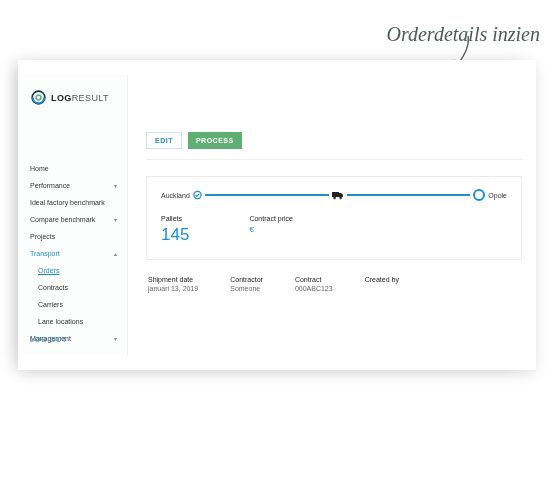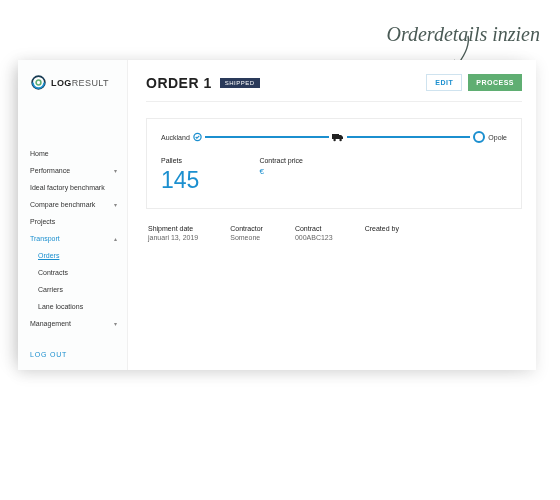--- a/index.html
+++ b/index.html
@@ -30,20 +30,21 @@
   .app {
     position: absolute;
     left: 18px;
     top: 60px;
     width: 518px;
     height: 310px;
     background: #fff;
     box-shadow: -8px 0 18px -6px rgba(0,0,0,0.18), 0 4px 14px rgba(0,0,0,0.10);
     display: flex;
     overflow: hidden;
+    align-items: center;
   }
   
   .sidebar {
     width: 110px;
     background: #fcfdfd;
     border-right: 1px solid #f0f0f0;
     display: flex;
     flex-direction: column;
     padding: 12px 0 8px 0;
     position: relative;
@@ -137,21 +138,21 @@
     margin: 0 3px;
   }
   .route-check {
     width: 9px; height: 9px; display:flex; align-items:center; justify-content:center;
     color: #1b8fcf; margin: 0 3px; font-size:10px;
   }
   .route-truck { margin: 0 3px; color: #222; }
   .route-truck svg { display:block; }
   .metrics { display: flex; gap: 60px; }
   .metric-label { font-size: 7px; color: #222; margin-bottom: 3px; }
-  .metric-value.big { font-size: 23px; color: #1b8fcf; font-weight: 400; }
+  .metric-value.big { font-size: 17px; color: #1b8fcf; font-weight: 400; }
   .metric-value.small { font-size: 8px; color: #1b8fcf; }
   
   .meta {
     display: flex;
     gap: 32px;
     padding: 6px 2px;
   }
   .meta-block { }
   .meta-label { font-size: 7px; color: #222; margin-bottom: 2px; }
   .meta-value { font-size: 7px; color: #666; }
@@ -217,24 +218,20 @@
         <span class="label">Management</span>
         <span class="caret">▾</span>
       </div>
     </nav>
 
     <div class="logout">LOG OUT</div>
   </aside>
 
   <main class="main">
     <div class="header">
-      <div class="title-wrap">
-        <span class="title">ORDER 1</span>
-        <span class="badge">SHIPPED</span>
-      </div>
       <div class="actions">
         <button class="btn btn-edit">EDIT</button>
         <button class="btn btn-process">PROCESS</button>
       </div>
     </div>
 
     <div class="card">
       <div class="route">
         <span class="route-label">Auckland</span>
         <span class="route-check">

